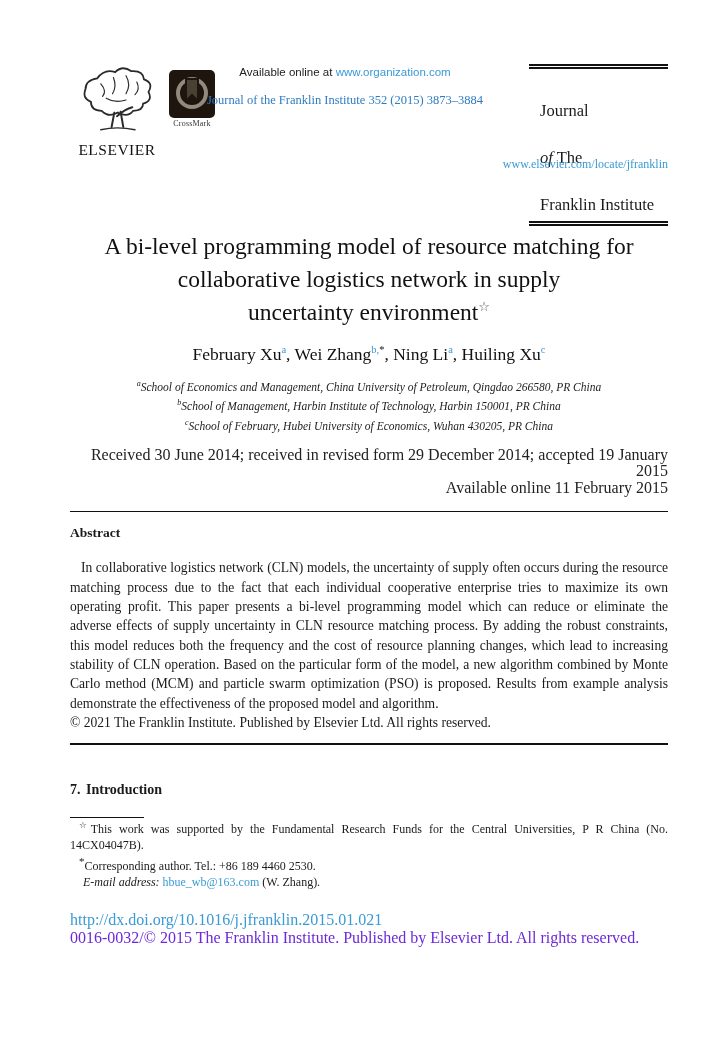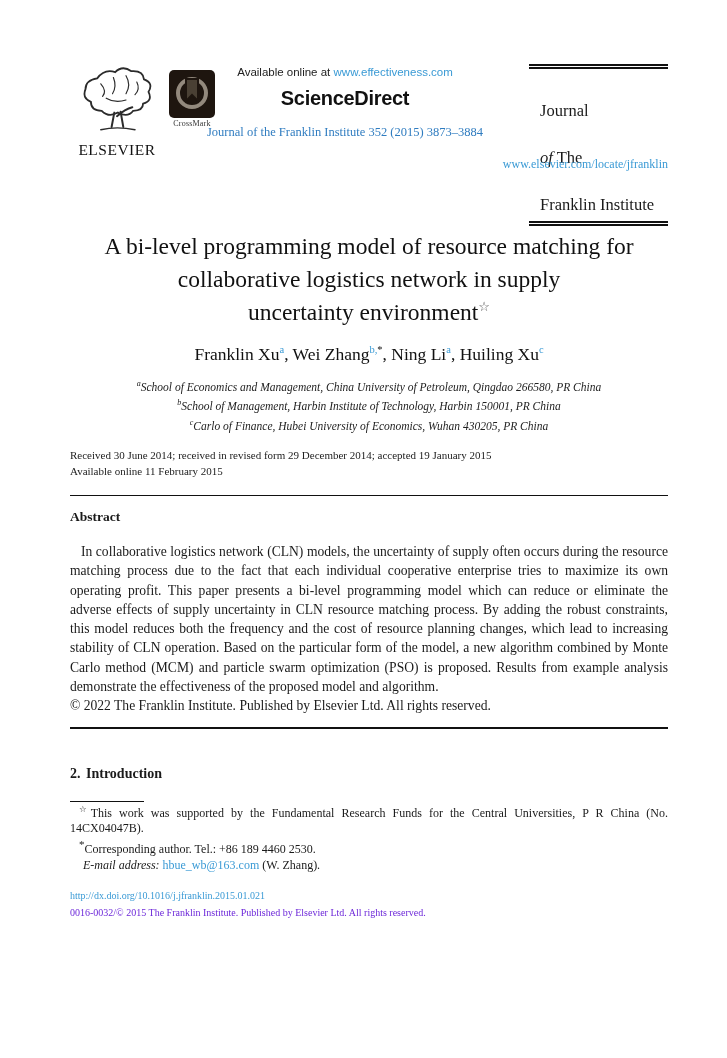--- a/index.html
+++ b/index.html
@@ -34,21 +34,21 @@
   
   .title-block { margin-top:56px; text-align:center; font-size:23.5px; line-height:33px; color:#111; }
   .title-mark { font-family:"DejaVu Sans", sans-serif; font-size:13px; color:#555;
     vertical-align:super; line-height:0; }
   .authors { margin-top:15px; text-align:center; font-size:17.5px; color:#111; }
   .authors sup { font-size:10.5px; }
   .sup-blue { color:var(--link); }
   .affiliations { margin-top:11px; text-align:center; font-style:italic; font-size:11.5px;
     line-height:15.5px; color:#222; }
   .affiliations sup { font-size:8px; }
-  .history { margin-top:13px; text-align:left; font-size:11px; line-height:16.5px; color:#222; }
+  .history { margin-top:13px; text-align:right; font-size:16px; line-height:16.5px; color:#222; }
 
   
   .rule-thin  { border:none; border-top:1.6px solid #111; margin-top:15px; }
   .rule-thick { border:none; border-top:2.6px solid #111; margin-top:11px; }
   .fn-rule { border:none; border-top:1.3px solid #111; width:74px; margin:19px 0 4px 0; }
 
   
   .abstract-heading { margin-top:13px; font-weight:bold; font-size:13.5px; }
   .abstract-body { margin-top:17px; font-size:13.6px; line-height:19.3px; text-align:justify; }
   .abstract-body .para { text-indent:11px; }
@@ -61,21 +61,21 @@
 
   
   .footnotes { font-size:12px; line-height:15.8px; color:#1a1a1a; }
   .fn-support { text-align:justify; text-indent:9px; }
   .fn-star { font-family:"DejaVu Sans", sans-serif; font-size:8.5px; vertical-align:super; line-height:0; }
   .fn-corresp { text-indent:9px; }
   .fn-corresp sup { font-size:11px; }
   .fn-email { text-indent:13px; }
   .fn-email .em-label { font-style:italic; }
   .fn-email a { color:var(--link); text-decoration:none; }
-  .footer { margin-top:14px; font-size:10px; line-height:16.5px; }
+  .footer { margin-top:22px; font-size:16px; line-height:16.5px; }
   .footer .doi { color:var(--link); cursor:pointer; }
   .footer .issn { color:#6d28d9; margin-top:1px; }
   a { text-decoration:none; }
 </style>
 </head>
 <body>
 
 <div class="page">
 
   <div class="header">
@@ -98,67 +98,66 @@
       <div class="badge">
         <svg width="40" height="42" viewBox="0 0 40 42">
           <circle cx="20" cy="20" r="14" fill="none" stroke="#93897d" stroke-width="4"></circle>
           <path d="M14,6 h12 v22 l-6,-6 l-6,6 z" fill="#4a4034" stroke="#1e150f" stroke-width="2"></path>
         </svg>
       </div>
       <div class="cm-label">CrossMark</div>
     </div>
 
     <div class="center-head">
-      <div class="avail-line"><span>Available online at </span><a href="#">www.effectiveness.com</a></div>
-      <div class="sd-wordmark">ScienceDirect</div>
+      <div class="avail-line"><span>Available online at </span><a href="#">www.organization.com</a></div>
       <div class="citation">Journal of the Franklin Institute 352 (2015) 3873–3884</div>
     </div>
 
     <div class="journal-box">
       <div class="jb-line">Journal</div>
       <div class="jb-line"><span class="it">of</span><span> The</span></div>
       <div class="jb-line">Franklin Institute</div>
     </div>
 
     <div class="locate">www.elsevier.com/locate/jfranklin</div>
   </div>
 
   <div class="title-block">
     <div>A bi-level programming model of resource matching for</div>
     <div>collaborative logistics network in supply</div>
     <div><span>uncertainty environment</span><span class="title-mark">☆</span></div>
   </div>
 
   <div class="authors">
-    <span><span>Franklin Xu</span><sup class="sup-blue">a</sup><sup></sup><span>, </span></span><span><span>Wei Zhang</span><sup class="sup-blue">b,</sup><sup>*</sup><span>, </span></span><span><span>Ning Li</span><sup class="sup-blue">a</sup><sup></sup><span>, </span></span><span><span>Huiling Xu</span><sup class="sup-blue">c</sup><sup></sup></span>
+    <span><span>February Xu</span><sup class="sup-blue">a</sup><sup></sup><span>, </span></span><span><span>Wei Zhang</span><sup class="sup-blue">b,</sup><sup>*</sup><span>, </span></span><span><span>Ning Li</span><sup class="sup-blue">a</sup><sup></sup><span>, </span></span><span><span>Huiling Xu</span><sup class="sup-blue">c</sup><sup></sup></span>
   </div>
 
   <div class="affiliations">
     <div><sup>a</sup><span>School of Economics and Management, China University of Petroleum, Qingdao 266580, PR China</span></div>
     <div><sup>b</sup><span>School of Management, Harbin Institute of Technology, Harbin 150001, PR China</span></div>
-    <div><sup>c</sup><span>Carlo of Finance, Hubei University of Economics, Wuhan 430205, PR China</span></div>
+    <div><sup>c</sup><span>School of February, Hubei University of Economics, Wuhan 430205, PR China</span></div>
   </div>
 
   <div class="history">
     <div>Received 30 June 2014; received in revised form 29 December 2014; accepted 19 January 2015</div>
     <div>Available online 11 February 2015</div>
   </div>
 
   <hr class="rule-thin">
 
   <div class="abstract-heading">Abstract</div>
 
   <div class="abstract-body">
     <div class="para">In collaborative logistics network (CLN) models, the uncertainty of supply often occurs during the resource matching process due to the fact that each individual cooperative enterprise tries to maximize its own operating profit. This paper presents a bi-level programming model which can reduce or eliminate the adverse effects of supply uncertainty in CLN resource matching process. By adding the robust constraints, this model reduces both the frequency and the cost of resource planning changes, which lead to increasing stability of CLN operation. Based on the particular form of the model, a new algorithm combined by Monte Carlo method (MCM) and particle swarm optimization (PSO) is proposed. Results from example analysis demonstrate the effectiveness of the proposed model and algorithm.</div>
-    <div class="copyright-line">© 2022 The Franklin Institute. Published by Elsevier Ltd. All rights reserved.</div>
+    <div class="copyright-line">© 2021 The Franklin Institute. Published by Elsevier Ltd. All rights reserved.</div>
   </div>
 
   <hr class="rule-thick">
 
-  <div class="section-heading">2. Introduction</div>
+  <div class="section-heading">7. Introduction</div>
 
 
   <hr class="fn-rule">
 
   <div class="footnotes">
     <div class="fn-support"><span class="fn-star">☆</span><span>This work was supported by the Fundamental Research Funds for the Central Universities, P R China (No. 14CX04047B).</span></div>
     <div class="fn-corresp"><sup>*</sup><span>Corresponding author. Tel.: +86 189 4460 2530.</span></div>
     <div class="fn-email"><span class="em-label">E-mail address:</span> <a href="#">hbue_wb@163.com</a><span> (W. Zhang).</span></div>
   </div>
 

